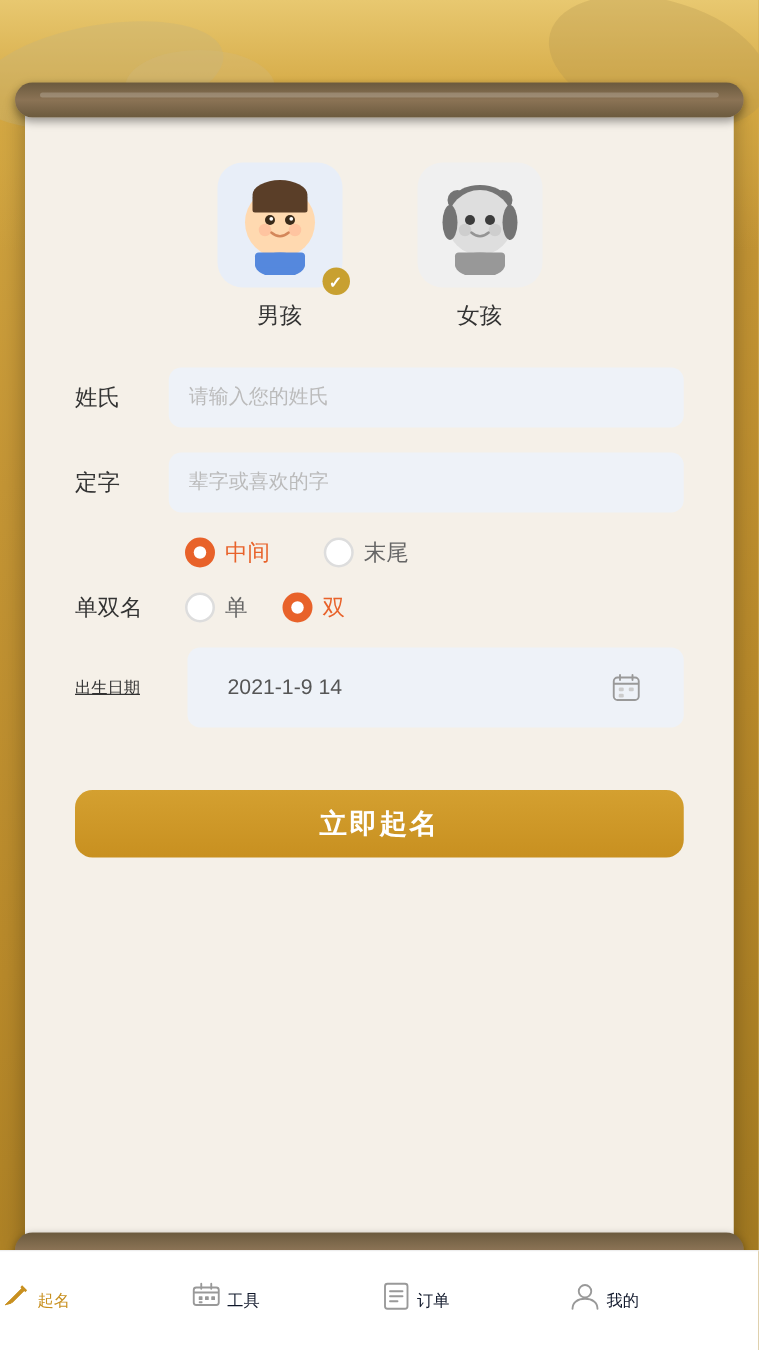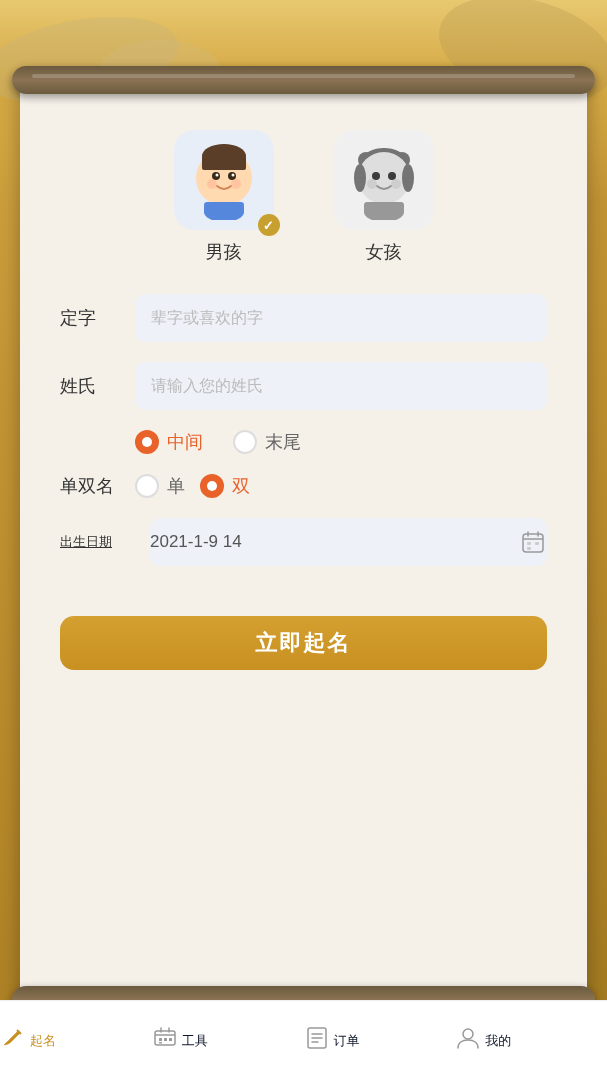--- a/index.html
+++ b/index.html
@@ -172,20 +172,21 @@
 
     .form-input::placeholder {
       color: #bbb;
     }
 
     .radio-option {
       display: flex;
       align-items: flex-end;
       gap: 8px;
       cursor: pointer;
+      margin-left: 13px;
     }
 
     .radio-circle {
       width: 24px;
       height: 24px;
       border-radius: 50%;
       border: 2px solid #ddd;
       display: flex;
       align-items: center;
       justify-content: center;
@@ -225,26 +226,26 @@
 
     
     .single-double-row {
       display: flex;
       align-items: center;
     }
 
     
     .date-field-container {
       flex: 1;
-      height: 48px;
+      height: 64px;
       background: #eef2f8;
       border-radius: 10px;
       display: flex;
       align-items: center;
-      padding: 0 0;
+      padding: 0 32px;
       justify-content: space-between;
     }
 
     .date-value {
       font-size: 17px;
       color: #555;
     }
 
     .calendar-icon {
       width: 28px;
@@ -388,27 +389,27 @@
             <rect x="20" y="62" width="40" height="12" fill="#cc8899" rx="3"></rect>
           </svg>
         </div>
         <span class="gender-label">女孩</span>
       </div>
     </div>
 
     <div class="form-section">
 
       <div class="form-row">
+        <span class="form-label">姓氏</span>
+        <input type="text" class="form-input" placeholder="请输入您的姓氏" style="">
+      </div>
+
+      <div class="form-row">
         <span class="form-label">定字</span>
         <input type="text" class="form-input" placeholder="辈字或喜欢的字" style="">
-      </div>
-
-      <div class="form-row">
-        <span class="form-label">姓氏</span>
-        <input type="text" class="form-input" placeholder="请输入您的姓氏" style="">
       </div>
 
       <div class="position-row">
         <div class="radio-option">
           <div class="radio-circle selected"></div>
           <span class="radio-label">中间</span>
         </div>
         <div class="radio-option">
           <div class="radio-circle"></div>
           <span class="radio-label unselected">末尾</span>

